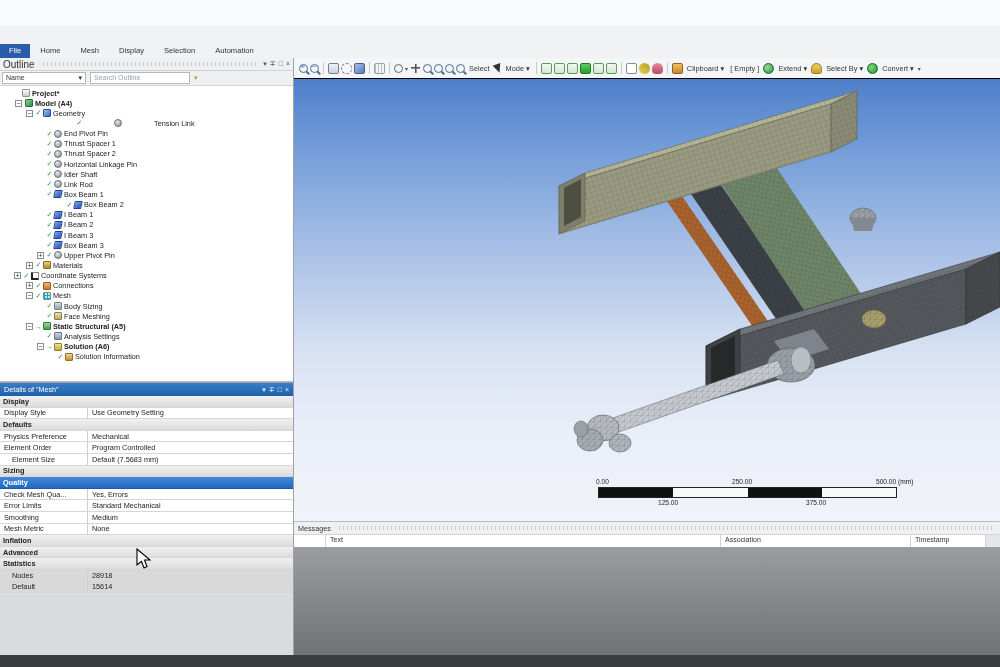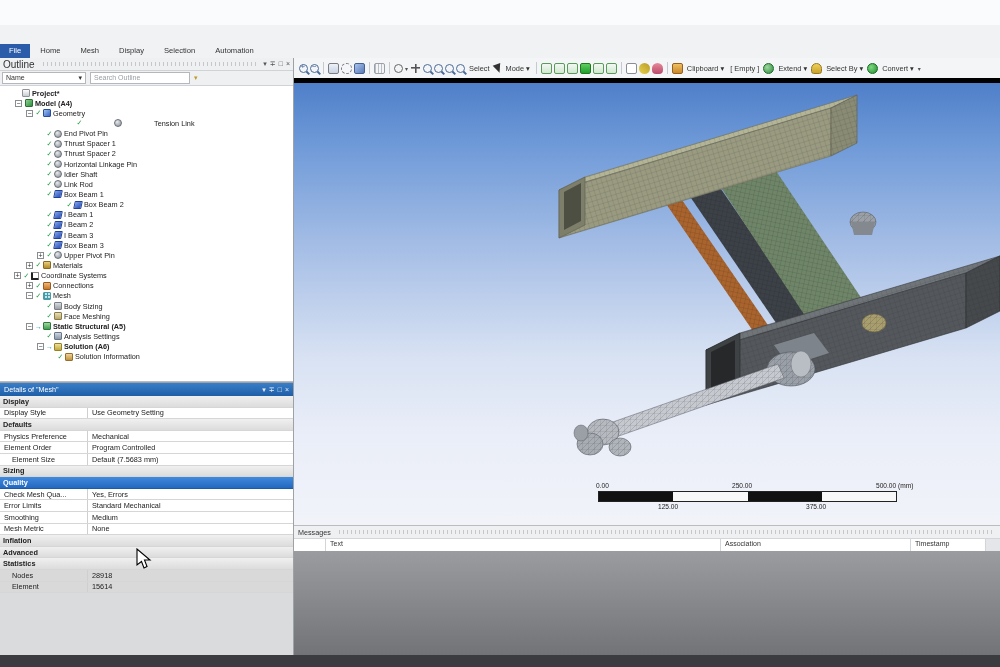--- a/index.html
+++ b/index.html
@@ -60,21 +60,21 @@
   .drow{display:flex;height:11.6px;box-sizing:border-box;border-bottom:1px solid #d6d6d6;font-size:7.3px;align-items:center;background:#fff;}
   .drow .dl{width:88px;flex:none;box-sizing:border-box;padding-left:4px;border-right:1px solid #cfcfcf;overflow:hidden;white-space:nowrap;height:100%;display:flex;align-items:center;}
   .drow .dv{flex:1;padding-left:4px;overflow:hidden;white-space:nowrap;}
   .drow.grp{background:linear-gradient(#f0f0f0,#dcdcdc);font-weight:bold;padding-left:3px;color:#222;}
   .drow.grpsel{background:linear-gradient(#3f8ade,#2468c0);font-weight:bold;padding-left:3px;color:#fff;border-bottom:1px solid #1d5aa8;}
   .drow.gray{background:#d9d9d9;}
   .drow.ind .dl{padding-left:12px;text-align:center;}
   .belowfill{height:56px;background:#dadbdc;}
   
   .rightpane{position:absolute;left:294px;top:58px;width:706px;height:597px;}
-  .gtoolbar{height:20px;background:#f4f5f6;border-bottom:5px solid #000000;display:flex;align-items:center;padding:0 4px;overflow:hidden;white-space:nowrap;}
+  .gtoolbar{height:20px;background:#f4f5f6;border-bottom:1px solid #000000;display:flex;align-items:center;padding:0 4px;overflow:hidden;white-space:nowrap;}
   .tsep{width:1px;height:12px;background:#c6c9cd;margin:0 3px;flex:none;}
   .tlabel{font-size:7.4px;color:#333;margin:0 3px;flex:none;}
   .caret{font-size:6px;color:#555;margin:0 1px;flex:none;}
   .mi{display:inline-block;width:11px;height:11px;margin:0 1px;flex:none;position:relative;box-sizing:border-box;border-radius:2px;}
   .mi-zoom-in,.mi-zoom-out,.mi-zoom-mag1,.mi-zoom-mag2,.mi-zoom-mag3,.mi-zoom-mag4{border:1.4px solid #4a6a9a;border-radius:50%;width:9px;height:9px;}
   .mi-zoom-in::after,.mi-zoom-out::after,.mi-zoom-mag1::after,.mi-zoom-mag2::after,.mi-zoom-mag3::after,.mi-zoom-mag4::after{
     content:"";position:absolute;width:4px;height:1.6px;background:#4a6a9a;right:-3px;bottom:-2px;transform:rotate(45deg);}
   .mi-zoom-in::before{content:"+";position:absolute;left:0.5px;top:-2.5px;font-size:8px;color:#4a6a9a;}
   .mi-zoom-out::before{content:"−";position:absolute;left:1px;top:-2.5px;font-size:8px;color:#4a6a9a;}
   .mi-select-box{border:1px solid #7a7e84;background:linear-gradient(#eef2f8,#c6d2e4);}
@@ -367,21 +367,21 @@
             <div class="dv">None</div>
           </div>
           <div class="drow grp">Inflation</div>
           <div class="drow grp">Advanced</div>
           <div class="drow grp">Statistics</div>
           <div class="drow gray ind">
             <div class="dl">Nodes</div>
             <div class="dv">28918</div>
           </div>
           <div class="drow gray ind">
-            <div class="dl">Element</div>
+            <div class="dl">Default</div>
             <div class="dv">15614</div>
           </div>
         </div>
     </div>
     <div class="belowfill"></div>
   </div>
 
   <div class="rightpane">
     <div class="gtoolbar" id="gtoolbar">
         <span class="mi mi-zoom-in"></span>

